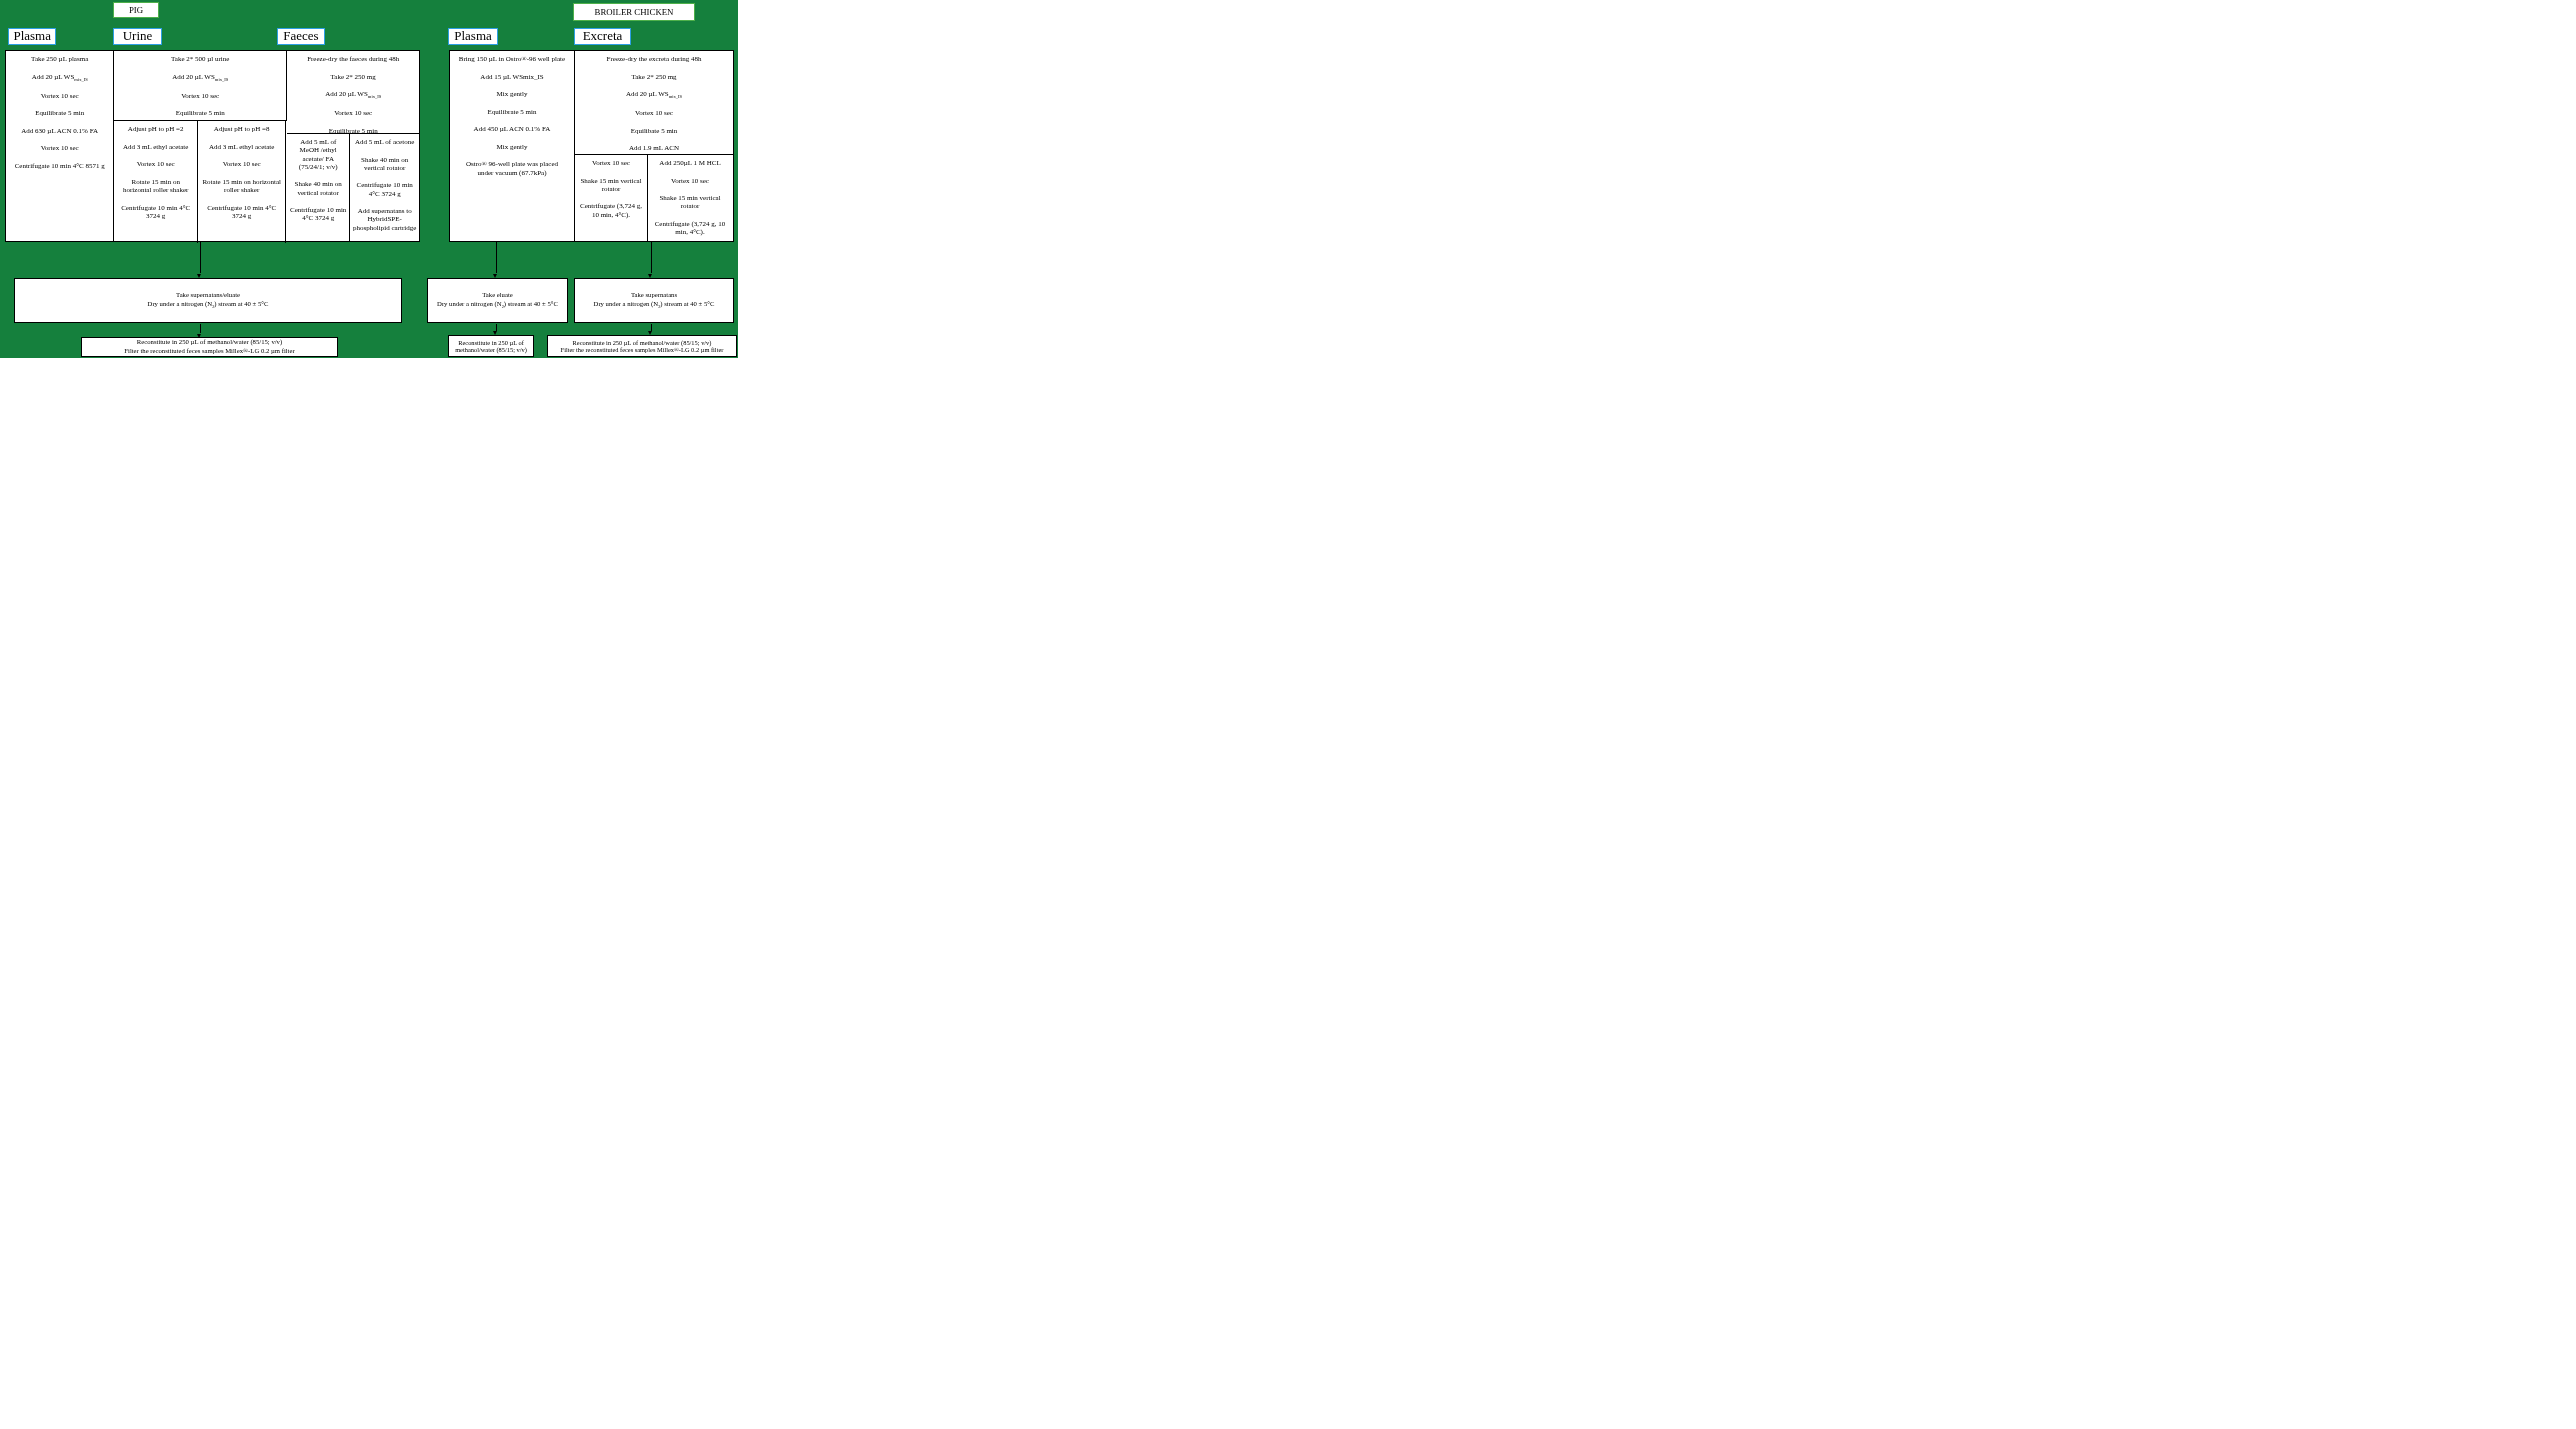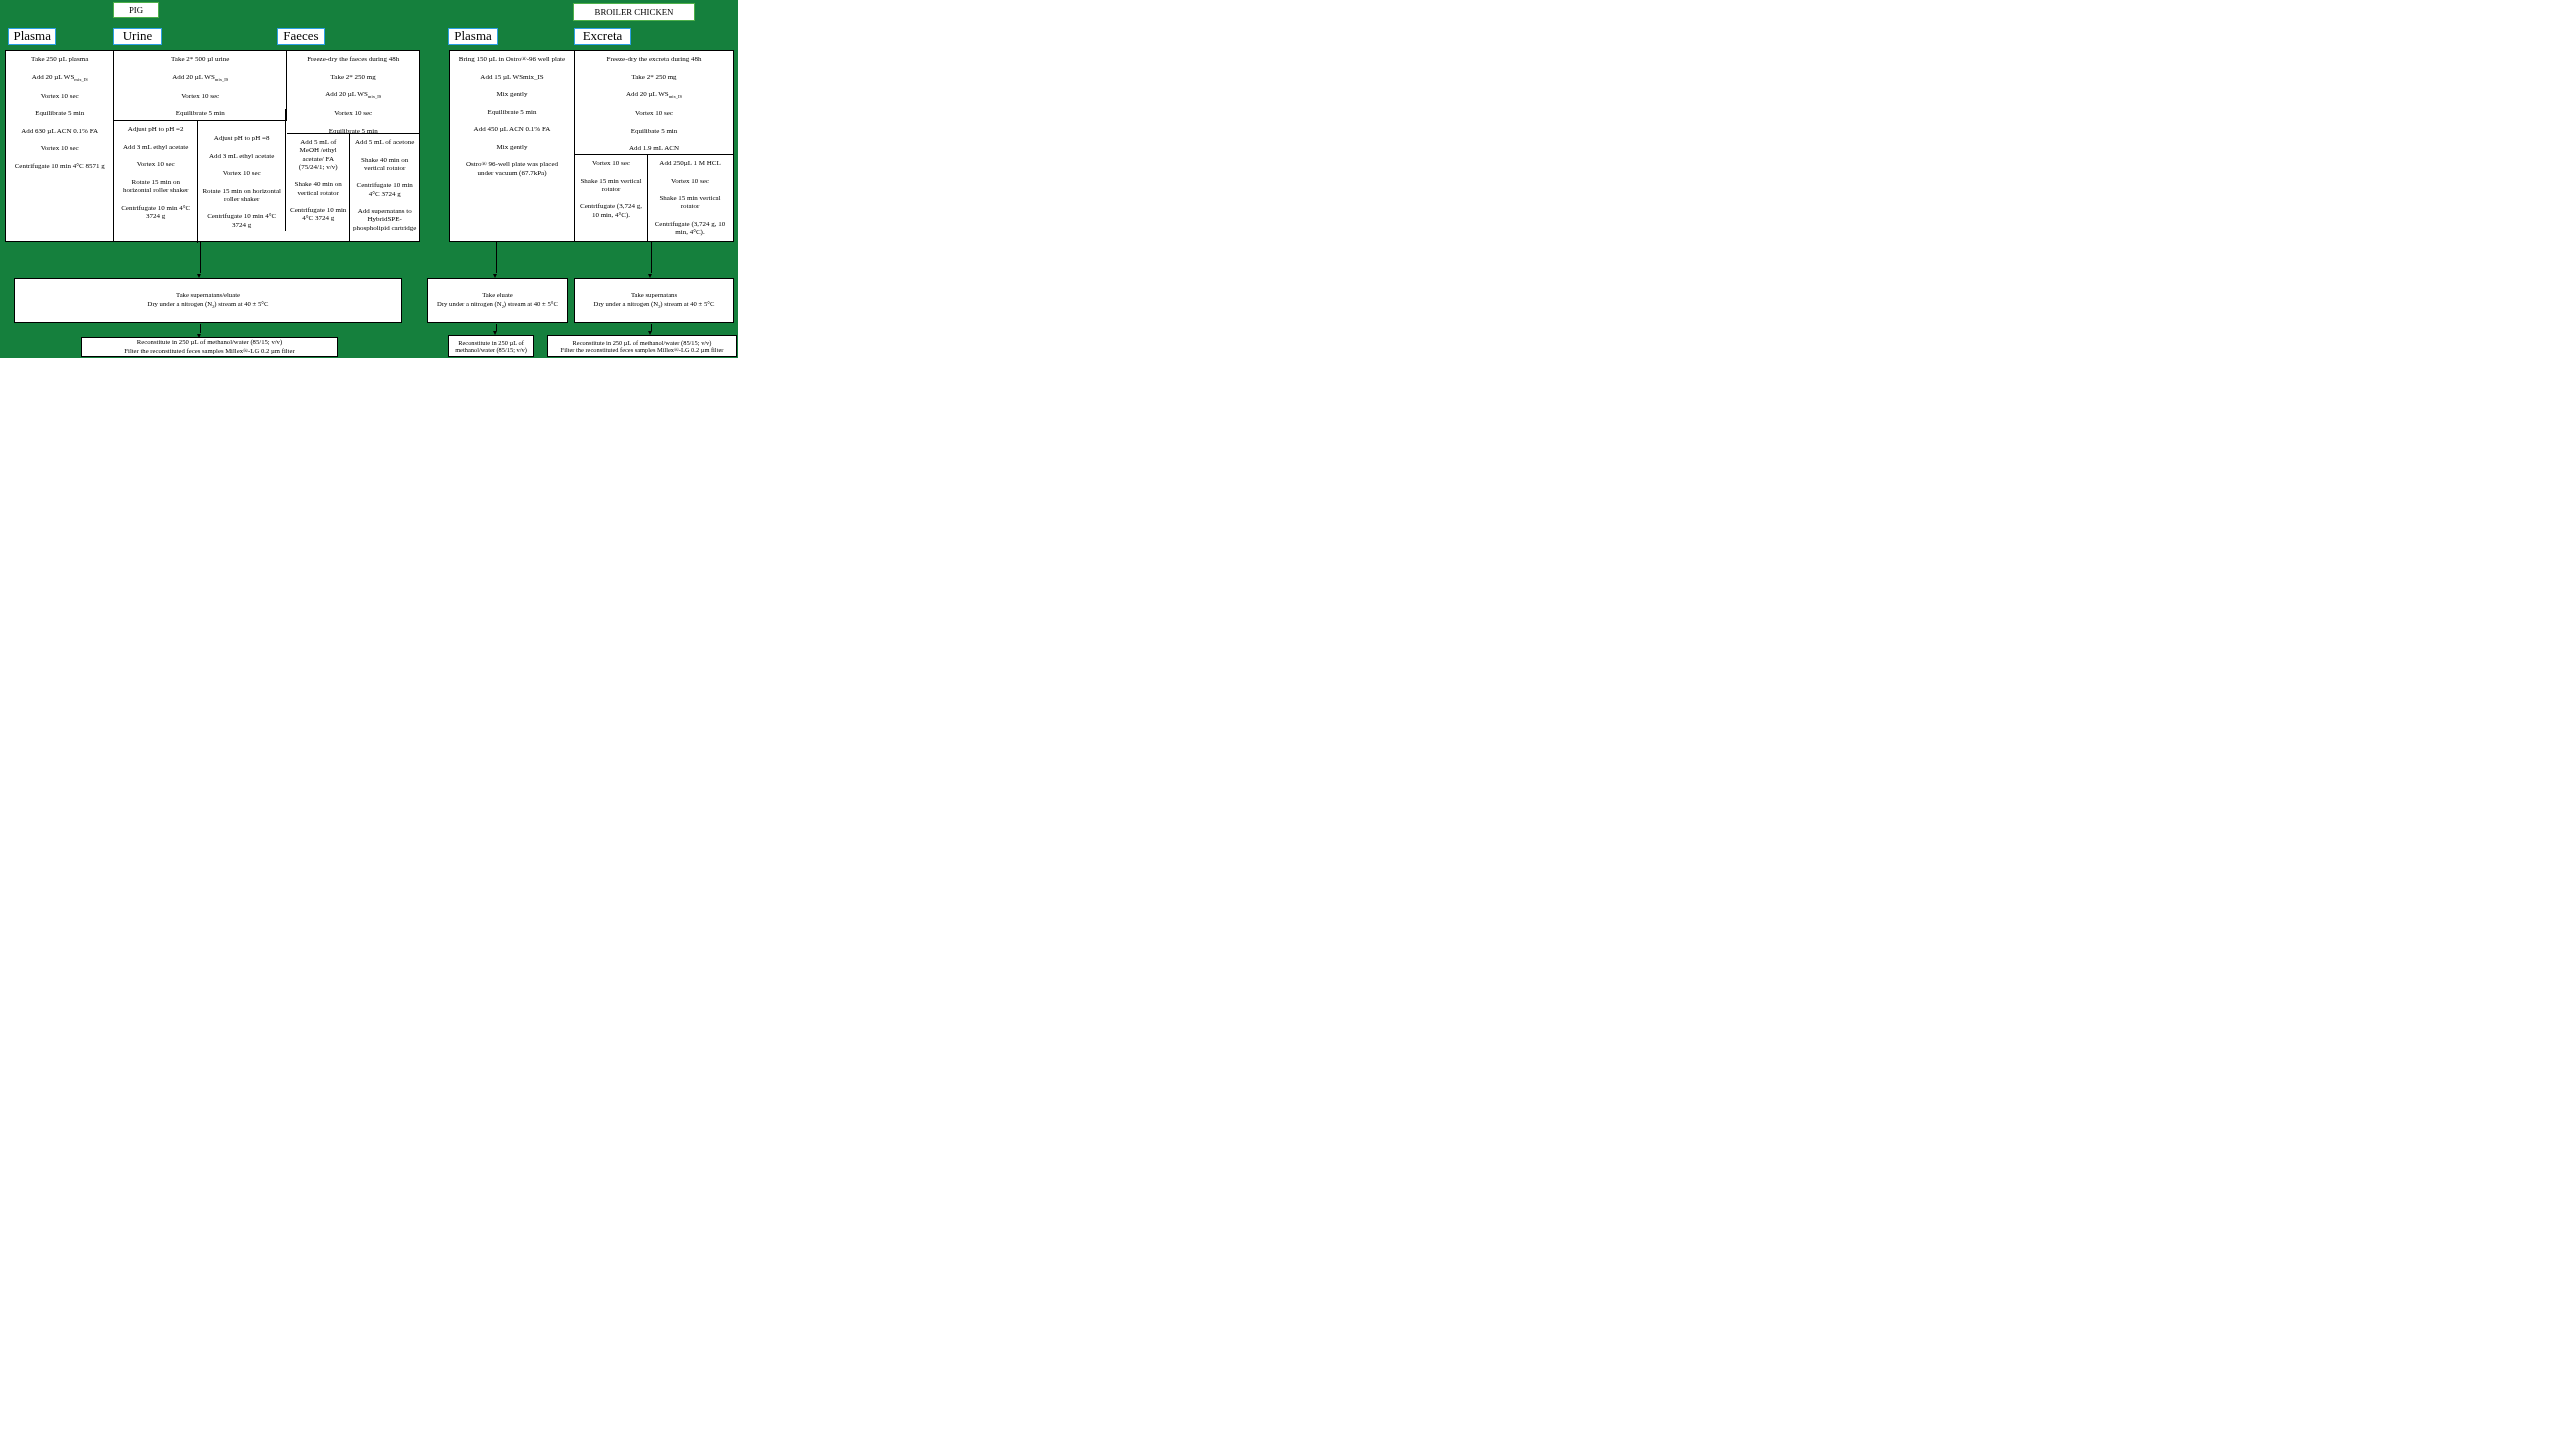--- a/index.html
+++ b/index.html
@@ -89,21 +89,21 @@
         <div class="step">Vortex 10 sec</div>
         <div class="step">Equilibrate 5 min</div>
       </div>
     <div class="cell br" style="left:108px;top:70px;width:84px;height:122px;">
         <div class="step">Adjust pH to pH =2</div>
         <div class="step">Add 3 mL ethyl acetate</div>
         <div class="step">Vortex 10 sec</div>
         <div class="step">Rotate 15 min on horizontal roller shaker</div>
         <div class="step">Centrifugate 10 min 4°C 3724 g</div>
       </div>
-    <div class="cell br" style="left:192px;top:58px;width:88px;height:122px;justify-content:flex-end;">
+    <div class="cell br" style="left:192px;top:70px;width:88px;height:122px;">
         <div class="step">Adjust pH to pH =8</div>
         <div class="step">Add 3 mL ethyl acetate</div>
         <div class="step">Vortex 10 sec</div>
         <div class="step">Rotate 15 min on horizontal roller shaker</div>
         <div class="step">Centrifugate 10 min 4°C 3724 g</div>
       </div>
 
     <div class="cell bb" style="left:281px;top:0;right:0;height:83px;">
         <div class="step">Freeze-dry the faeces during 48h</div>
         <div class="step">Take 2* 250 mg</div>

